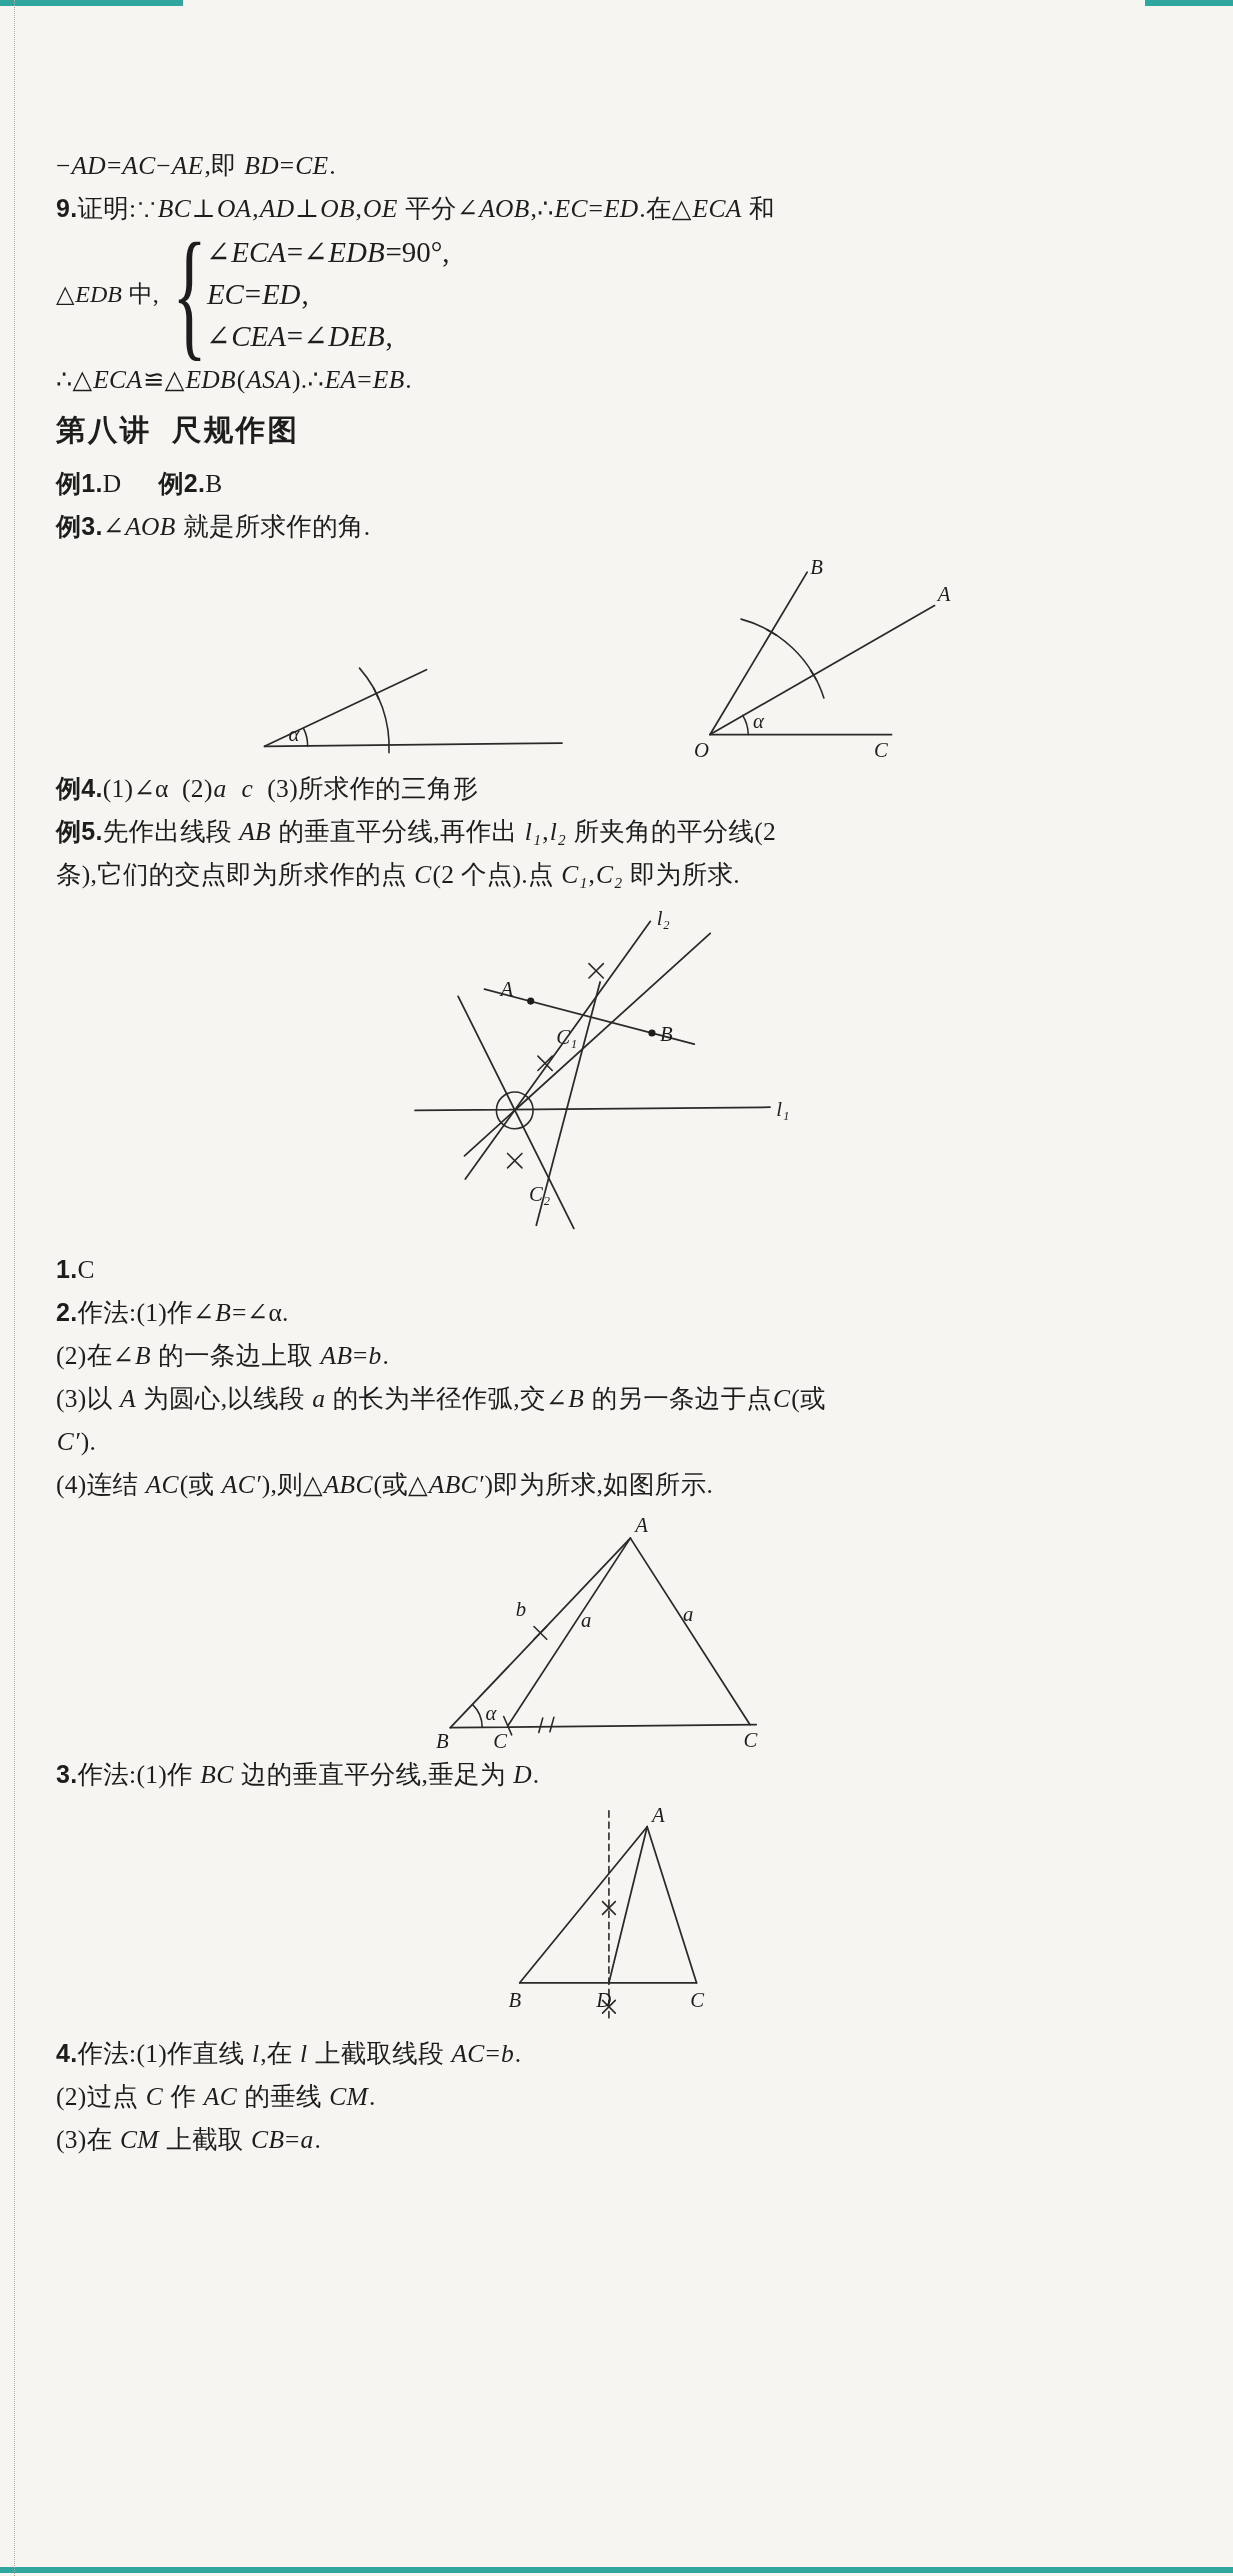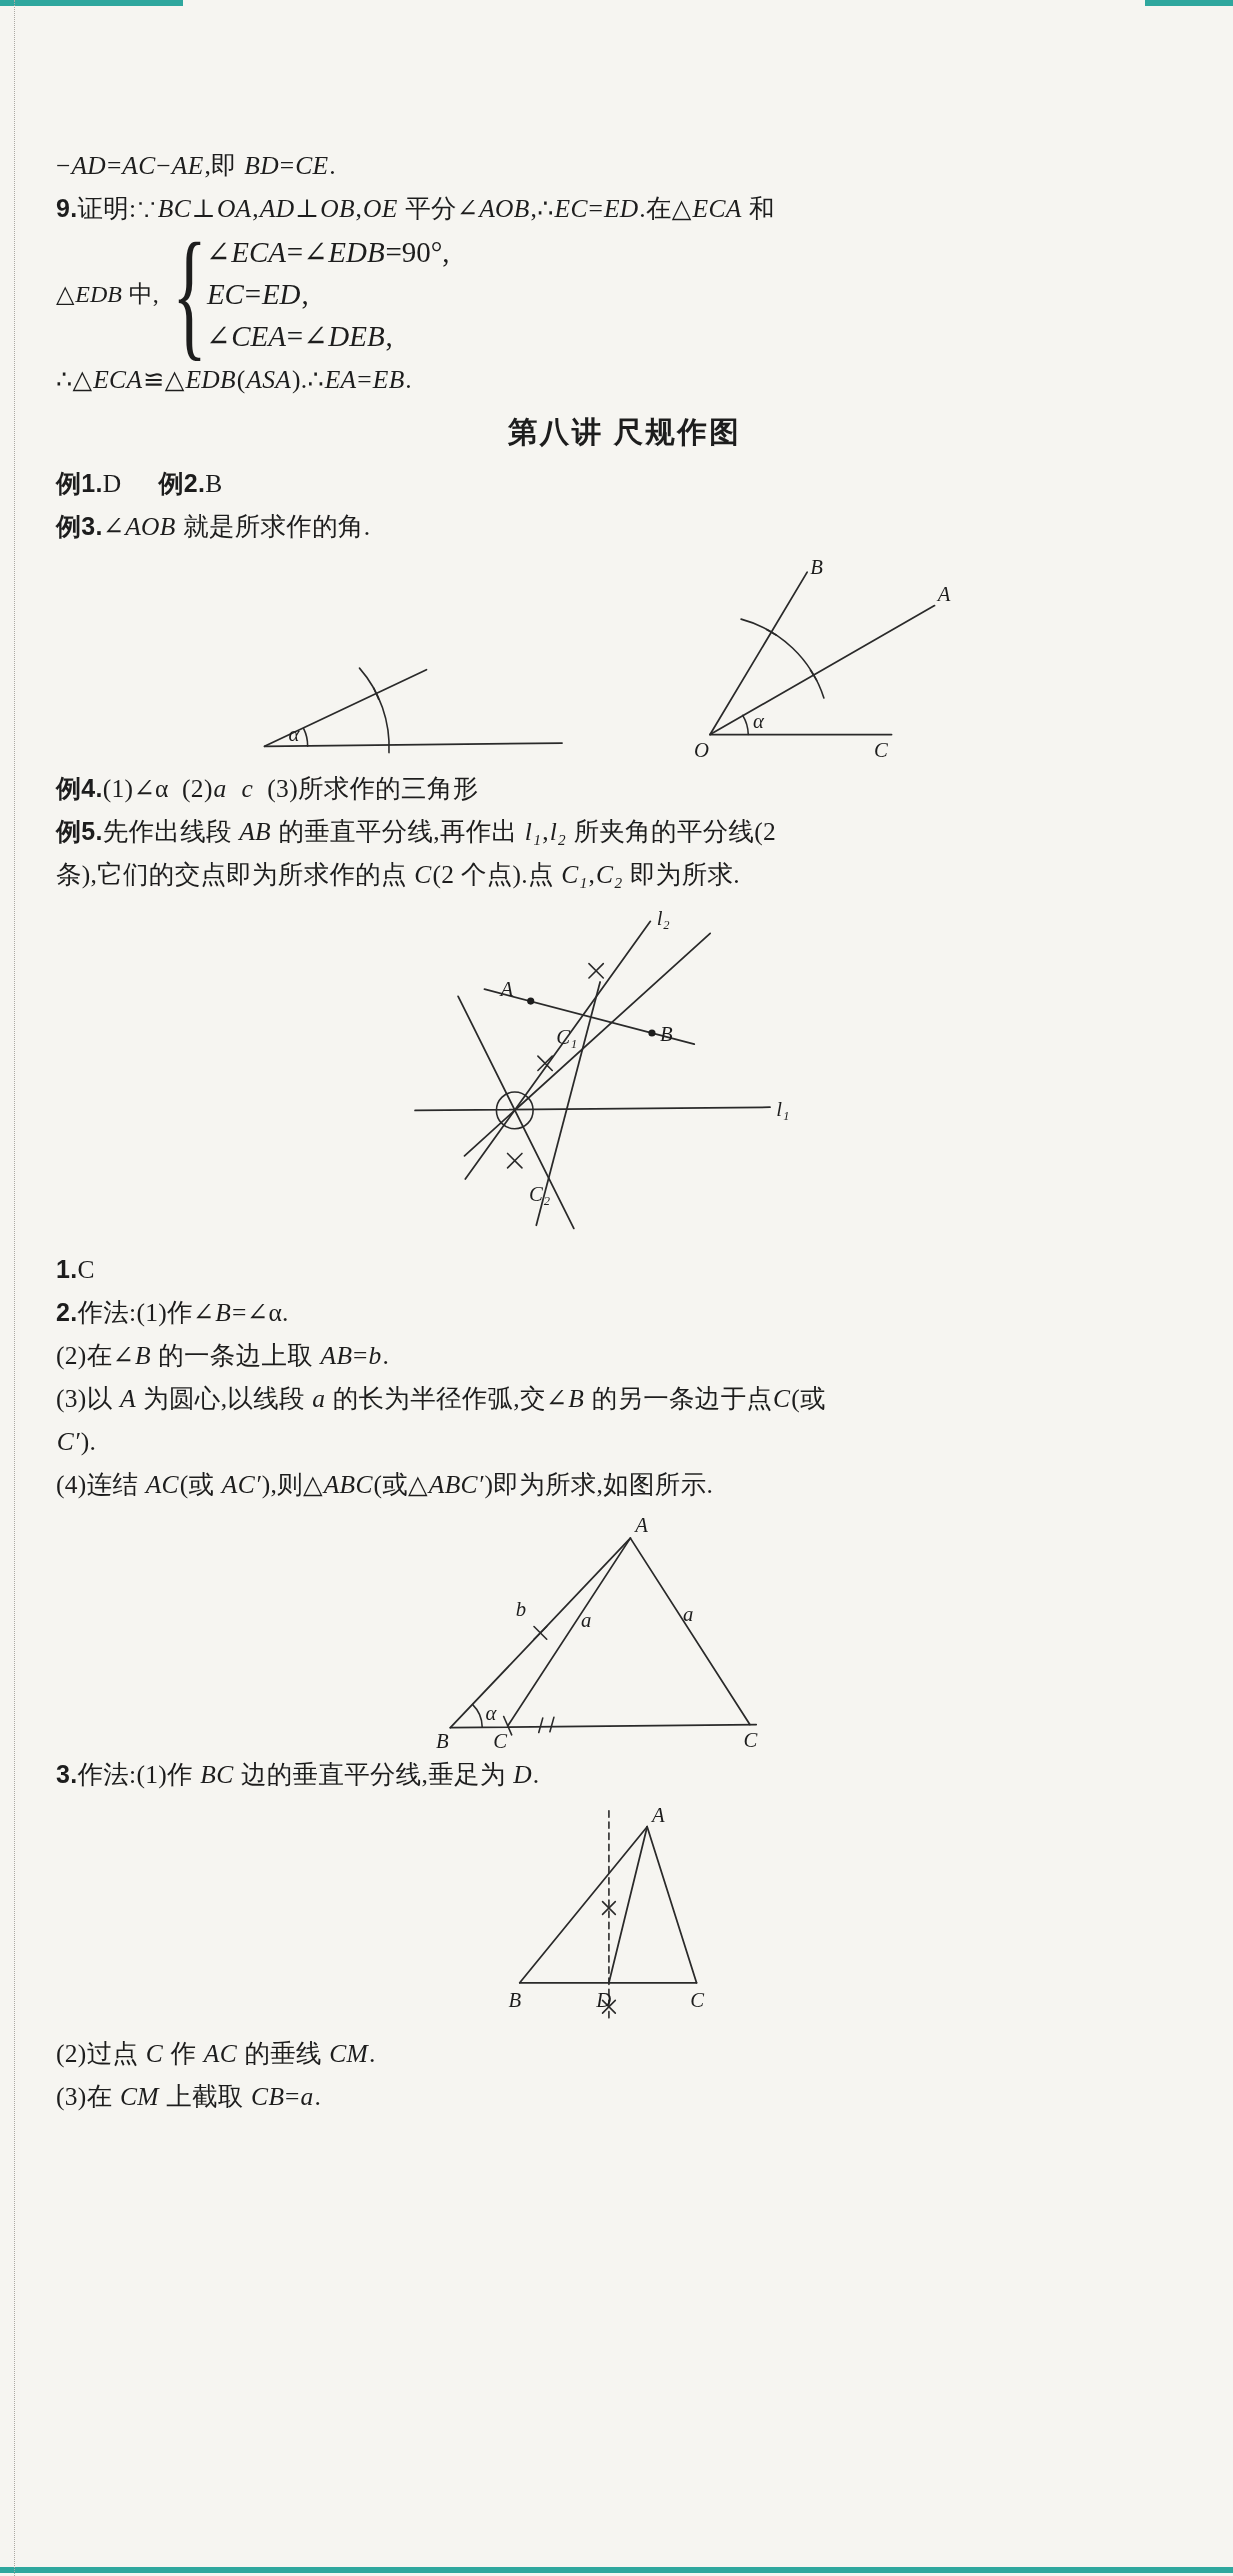--- a/index.html
+++ b/index.html
@@ -20,22 +20,22 @@
   p.t {
     font-size:25.5px; line-height:43px; letter-spacing:0.3px;
     white-space:pre-wrap;
   }
   i { font-style:italic; padding:0 0.8px; }
   .num {
     font-family:"Liberation Sans","DejaVu Sans",sans-serif;
     font-weight:700; font-size:25px;
   }
   .sec-title {
-    text-align:center;
-    font-family:Liberation Serif, serif;
+    text-align:left;
+    font-family:Liberation Mono, monospace;
     font-weight:700; font-size:29.5px; line-height:56px;
     letter-spacing:2.4px; margin:3.2px 0 1.6px 0;
   }
   .sub-head {
     font-family:"Liberation Sans","DejaVu Sans",sans-serif;
     font-weight:700; font-size:26px; line-height:46px; margin-top:6.4px;
   }
   .gap { display:inline-block; width:37px; }
   .brace-row { display:flex; align-items:center; }
   .brace-prefix { font-size:24px; white-space:pre-wrap; }
@@ -185,17 +185,18 @@
       <path class="geo-thin" stroke-dasharray="8 6" d="M 148 6 L 148 272"></path>
       <path class="geo-thin" d="M 140 120 L 156 136 M 140 136 L 156 120"></path>
       <path class="geo-thin" d="M 140 244 L 156 260 M 140 260 L 156 244"></path>
       <text class="flabel" x="202" y="20">A</text>
       <text class="flabel" x="22" y="252">B</text>
       <text class="flabel" x="132" y="252">D</text>
       <text class="flabel" x="250" y="252">C</text>
     </svg>
   </div>
 
+  <p class="t"><span class="num">4.</span><span>作法:(1)作直线 <i>l</i>,在 <i>l</i> 上截取线段 <i>AC</i>=<i>b</i>.</span></p>
   <p class="t"><span>(2)过点 <i>C</i> 作 <i>AC</i> 的垂线 <i>CM</i>.</span></p>
   <p class="t"><span>(3)在 <i>CM</i> 上截取 <i>CB</i>=<i>a</i>.</span></p>
 
 </div>
 
 
 </body></html>

